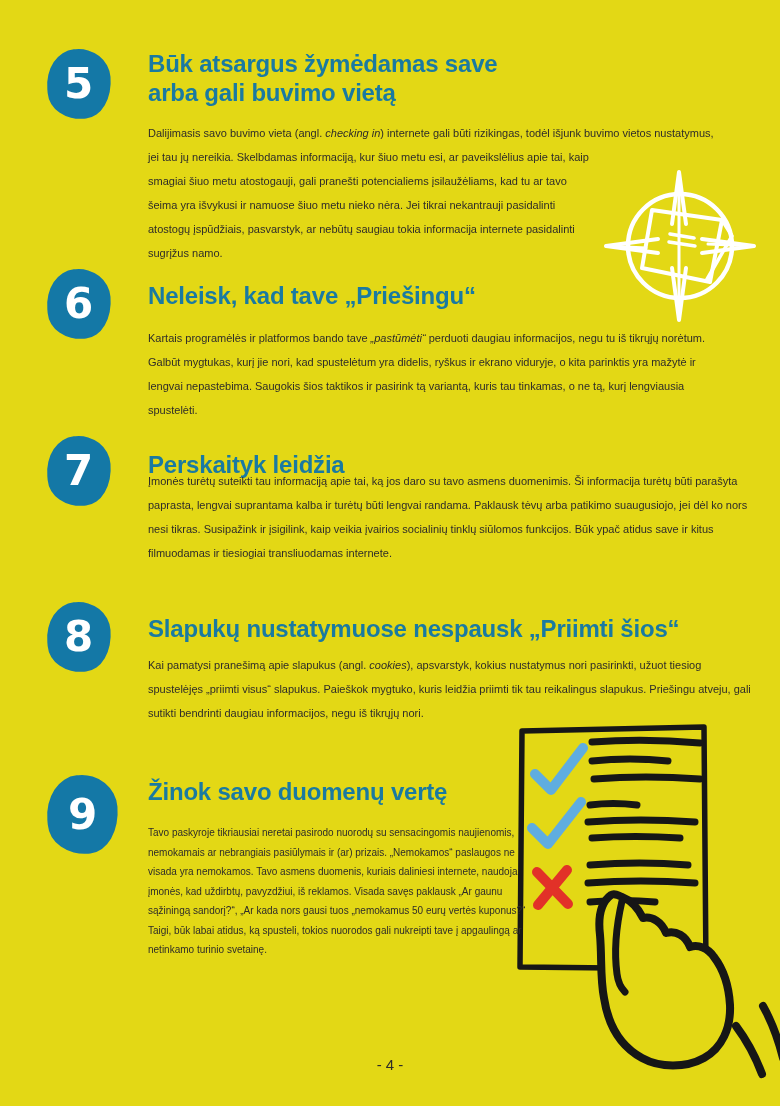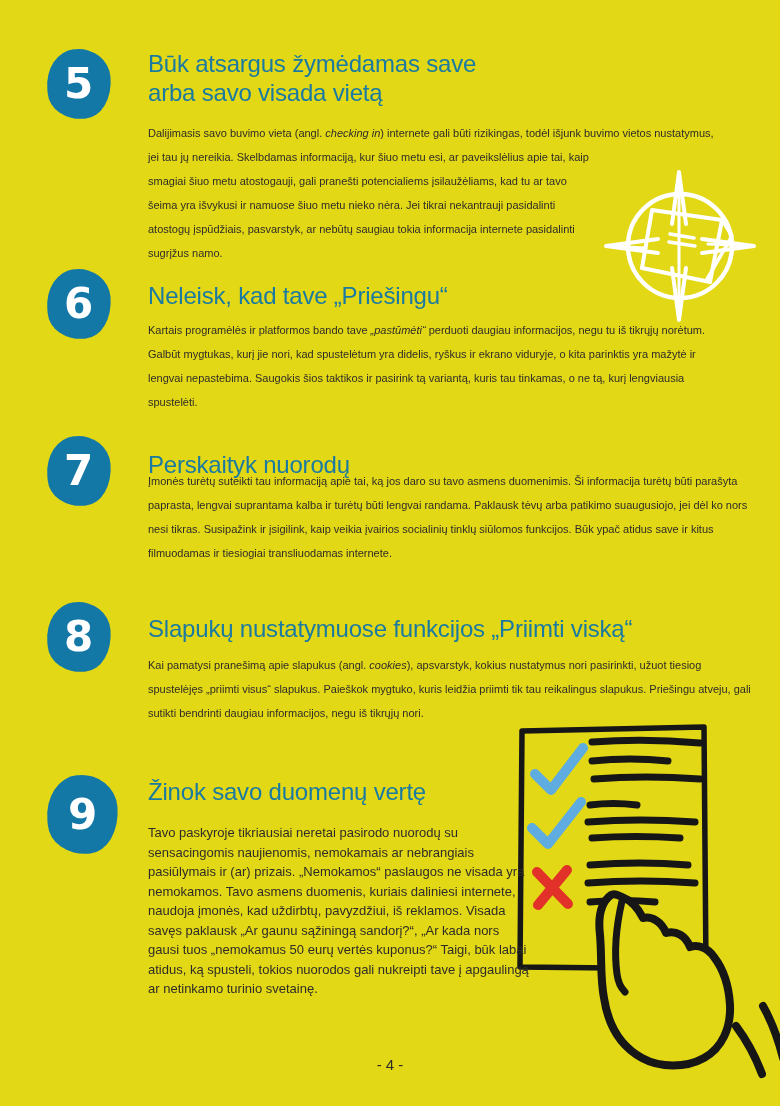--- a/index.html
+++ b/index.html
@@ -24,33 +24,33 @@
     color:#ffffff;font-size:42px;font-weight:bold;
     font-family:"DejaVu Sans",sans-serif;
     transform:rotate(5deg);line-height:1;
   }
   .b5{top:49px}.b6{top:269px}.b7{top:436px}.b8{top:602px}
   .b9{top:775px;width:71px;height:79px}
   
   .tip-title{
     position:absolute;left:148px;margin:0;
     color:#1a7aa1;font-size:24px;line-height:29px;
-    font-weight:normal;letter-spacing:-0.2px;white-space:nowrap;
+    font-weight:bold;letter-spacing:-0.2px;white-space:nowrap;
   }
   .t5{top:49px}.t6{top:281px}.t7{top:450px}.t8{top:614px}.t9{top:777px}
   
   .tip-body{
     position:absolute;left:148px;margin:0;
     color:#2e2c29;font-size:11px;line-height:24px;
   }
   .p5{top:121px;width:578px}
-  .p6{top:318px;width:585px}
+  .p6{top:326px;width:585px}
   .p7{top:469px;width:612px}
   .p8{top:653px;width:608px}
-  .p9{top:823px;width:382px;font-size:13px;line-height:19.5px}
+  .p9{top:823px;width:382px;font-size:10px;line-height:19.5px}
   .it{font-style:italic}
   
   .spacer{float:right}
   .sp5{width:125px;height:112px;margin-left:8px}
   .sp8{width:238px;height:130px;margin-left:8px}
   
   .target-illu{position:absolute;left:598px;top:160px}
   .checklist-illu{position:absolute;left:505px;top:712px}
   
   .pagenum{
@@ -60,21 +60,21 @@
 </style>
 </head>
 <body>
 
 <div class="page">
 
   <section>
     <div class="badge b5">
       <span>5</span>
     </div>
-    <h2 class="tip-title t5"><span>Būk atsargus žymėdamas save</span><br><span>arba savo visada vietą</span></h2>
+    <h2 class="tip-title t5"><span>Būk atsargus žymėdamas save</span><br><span>arba gali buvimo vietą</span></h2>
     <p class="tip-body p5"><span>Dalijimasis savo buvimo vieta (angl. </span><span class="it">checking in</span><span>) internete gali būti rizikingas, todėl išjunk buvimo vietos nustatymus, jei tau jų nereikia. Skelbdamas informaciją, kur šiuo metu </span><span class="spacer sp5"></span><span>esi, ar paveikslėlius apie tai, kaip smagiai šiuo metu atostogauji, gali pranešti potencialiems įsilaužėliams, kad tu ar tavo šeima yra išvykusi ir namuose šiuo metu nieko nėra. Jei tikrai nekantrauji pasidalinti atostogų įspūdžiais, pasvarstyk, ar nebūtų saugiau tokia informacija internete pasidalinti sugrįžus namo.</span></p>
   </section>
 
   <svg class="target-illu" width="172" height="185" viewBox="0 0 172 185" fill="none">
     <g stroke="#ffffff" stroke-linecap="round" stroke-linejoin="round">
       <circle cx="82" cy="86" r="52" stroke-width="4.5"></circle>
       <path d="M81,14 L81,158" stroke-width="3"></path>
       <path d="M8,86 L48,88" stroke-width="3"></path>
       <path d="M110,84 L156,86" stroke-width="3"></path>
 
@@ -95,29 +95,29 @@
       <span>6</span>
     </div>
     <h2 class="tip-title t6"><span>Neleisk, kad tave „Priešingu“</span></h2>
     <p class="tip-body p6"><span>Kartais programėlės ir platformos bando tave </span><span class="it">„pastūmėti“</span><span> perduoti daugiau informacijos, negu tu iš tikrųjų norėtum. Galbūt mygtukas, kurį jie nori, kad spustelėtum yra didelis, ryškus ir ekrano viduryje, o kita parinktis yra mažytė ir lengvai nepastebima. Saugokis šios taktikos ir pasirink tą variantą, kuris tau tinkamas, o ne tą, kurį lengviausia spustelėti.</span></p>
   </section>
 
   <section>
     <div class="badge b7">
       <span>7</span>
     </div>
-    <h2 class="tip-title t7"><span>Perskaityk nuorodų</span></h2>
+    <h2 class="tip-title t7"><span>Perskaityk leidžia</span></h2>
     <p class="tip-body p7"><span>Įmonės turėtų suteikti tau informaciją apie tai, ką jos daro su tavo asmens duomenimis. Ši informacija turėtų būti parašyta paprasta, lengvai suprantama kalba ir turėtų būti lengvai randama. Paklausk tėvų arba patikimo suaugusiojo, jei dėl ko nors nesi tikras. Susipažink ir įsigilink, kaip veikia įvairios socialinių tinklų siūlomos funkcijos. Būk ypač atidus save ir kitus filmuodamas ir tiesiogiai transliuodamas internete.</span></p>
   </section>
 
   <section>
     <div class="badge b8">
       <span>8</span>
     </div>
-    <h2 class="tip-title t8"><span>Slapukų nustatymuose funkcijos „Priimti viską“</span></h2>
+    <h2 class="tip-title t8"><span>Slapukų nustatymuose nespausk „Priimti šios“</span></h2>
     <p class="tip-body p8"><span>Kai pamatysi pranešimą apie slapukus (angl. </span><span class="it">cookies</span><span>), apsvarstyk, kokius nustatymus nori pasirinkti, užuot tiesiog spustelėjęs „priimti visus“ slapukus. Paieškok mygtuko, kuris leidžia priimti tik tau reikalingus slapukus. </span><span class="spacer sp8"></span><span>Priešingu atveju, gali sutikti bendrinti daugiau informacijos, negu iš tikrųjų nori.</span></p>
   </section>
 
   <svg class="checklist-illu" width="278" height="385" viewBox="0 0 278 385" fill="none">
 
     <path d="M17,19 L199,15 L201,257 L15,255 Z" stroke="#161616" stroke-width="5.5" stroke-linejoin="round"></path>
 
     <g stroke="#161616" stroke-width="7" stroke-linecap="round">
       <path d="M87,30 Q140,26 195,31"></path>
       <path d="M87,49 Q125,45 163,49"></path>

